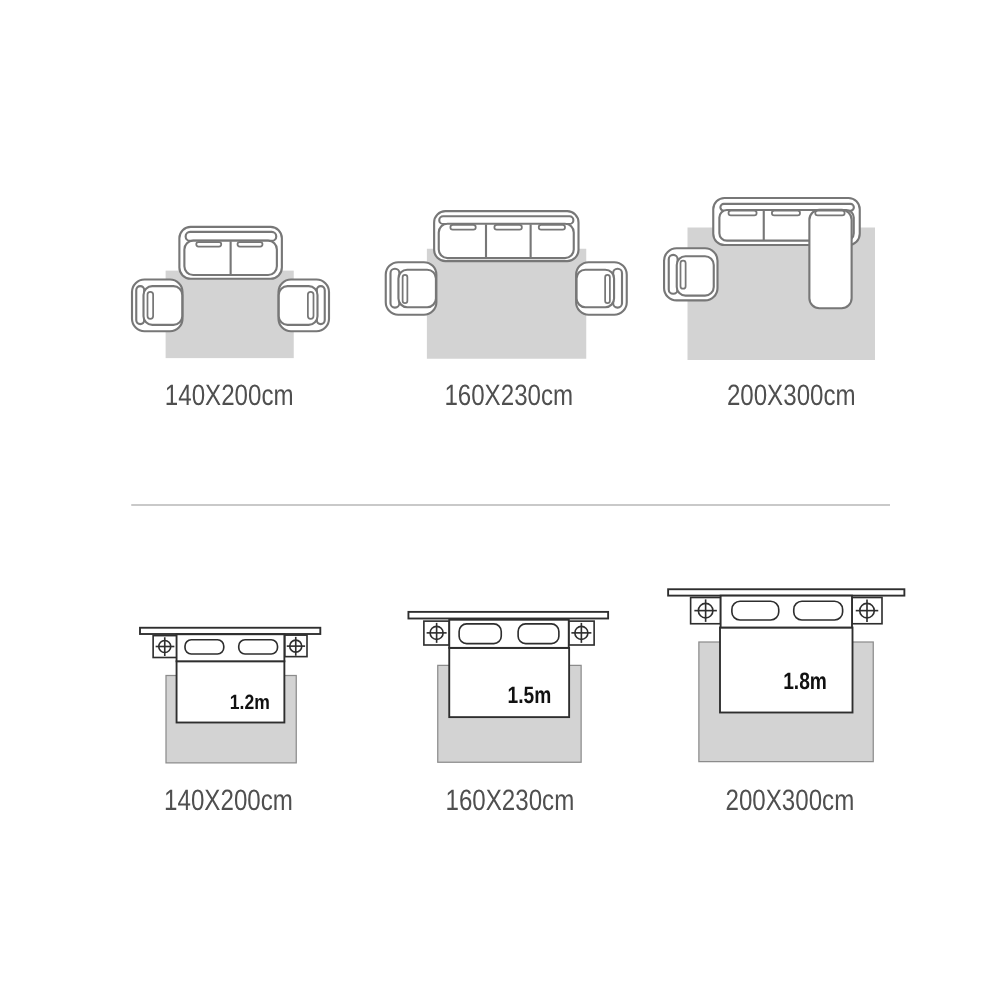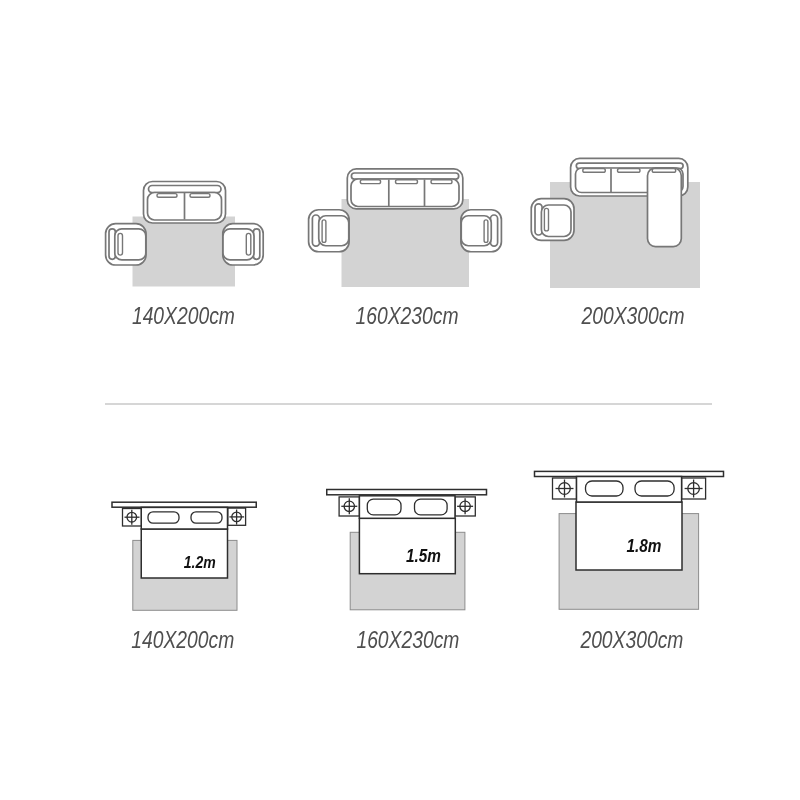--- a/index.html
+++ b/index.html
@@ -1,16 +1,16 @@
 <!DOCTYPE html>
 <html><head>
 <meta charset="utf-8">
 <style>
   html,body{margin:0;padding:0;background:#ffffff;}
-  .canvas{width:688px;height:800px;position:relative;font-family:"Liberation Sans",sans-serif;font-style:italic;}
+  .canvas{width:688px;height:800px;position:relative;font-family:"Liberation Sans",sans-serif;}
   text{font-family:"Liberation Sans",sans-serif;}
 </style>
 </head>
 <body>
 <div class="canvas">
 <svg width="800" height="800" viewBox="0 0 800 800">
 
   <rect x="0" y="0" width="800" height="800" fill="#ffffff"></rect>
 
   <rect x="132.5" y="216.5" width="102.5" height="70" fill="#d3d3d3"></rect>

